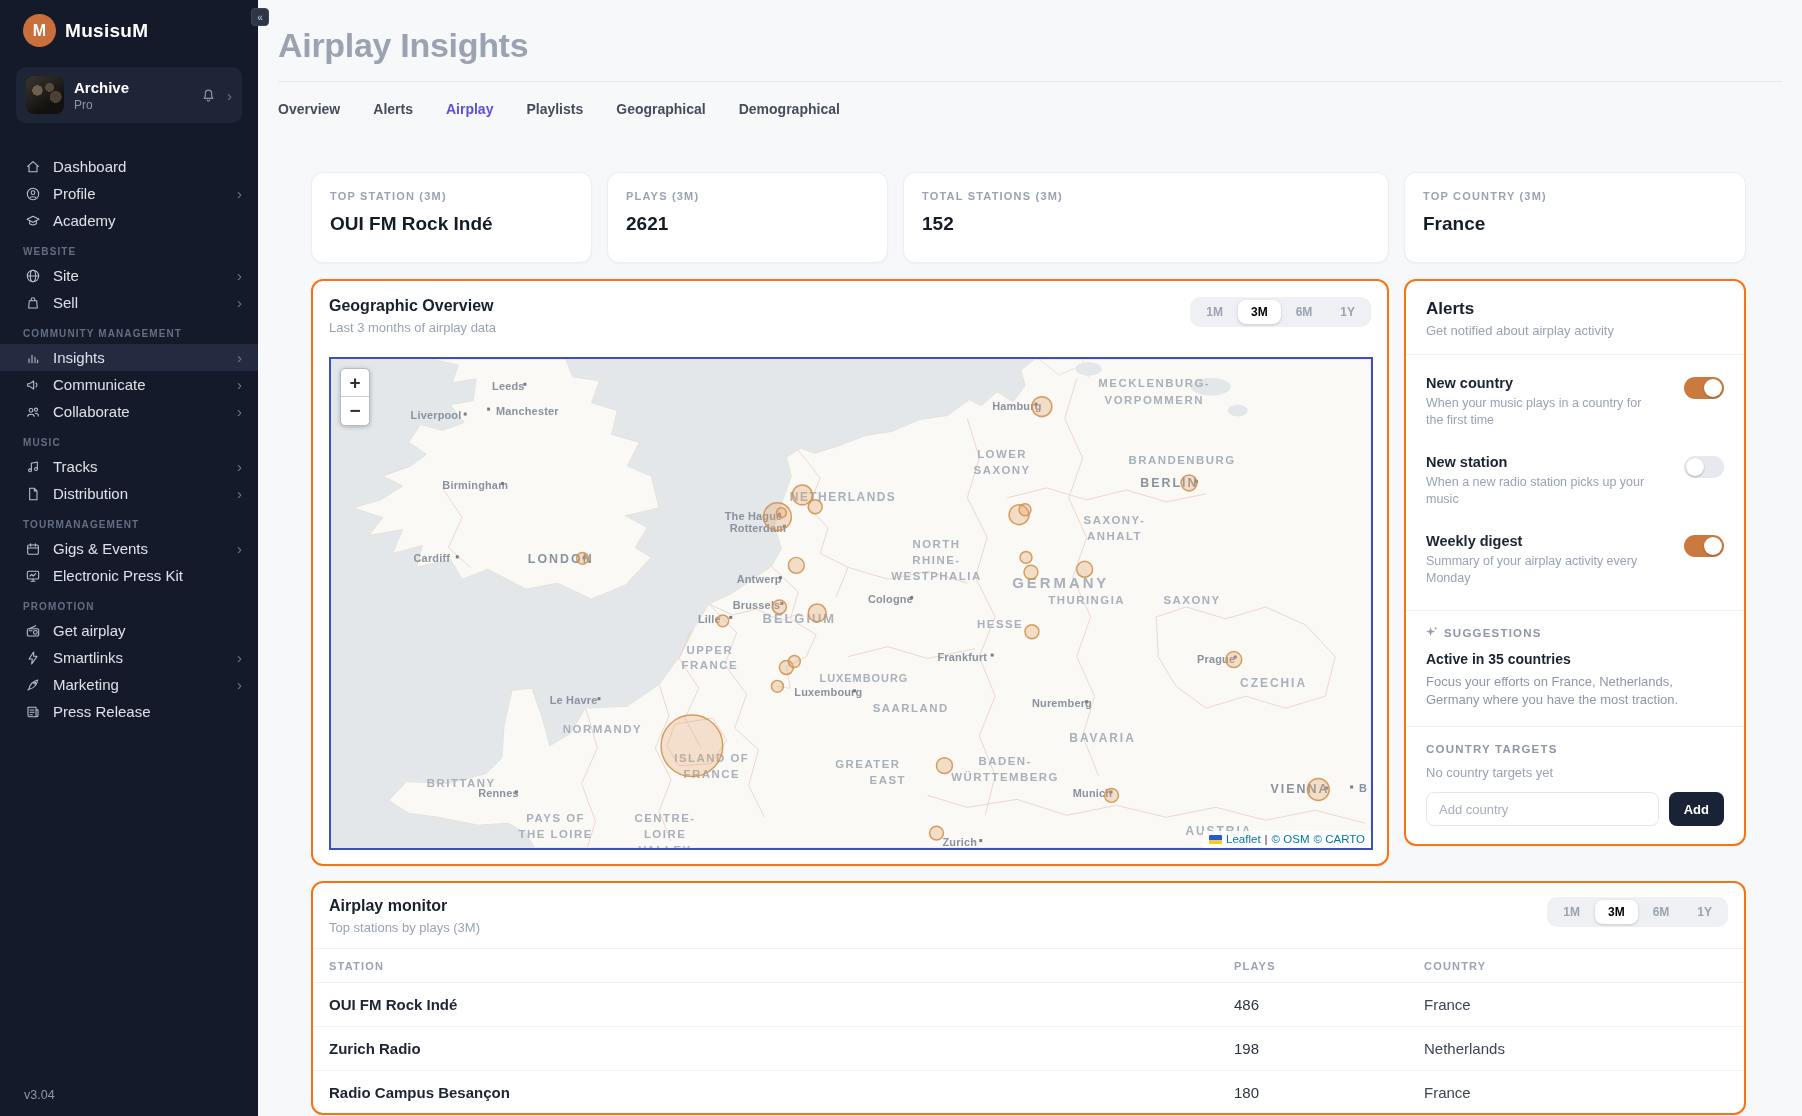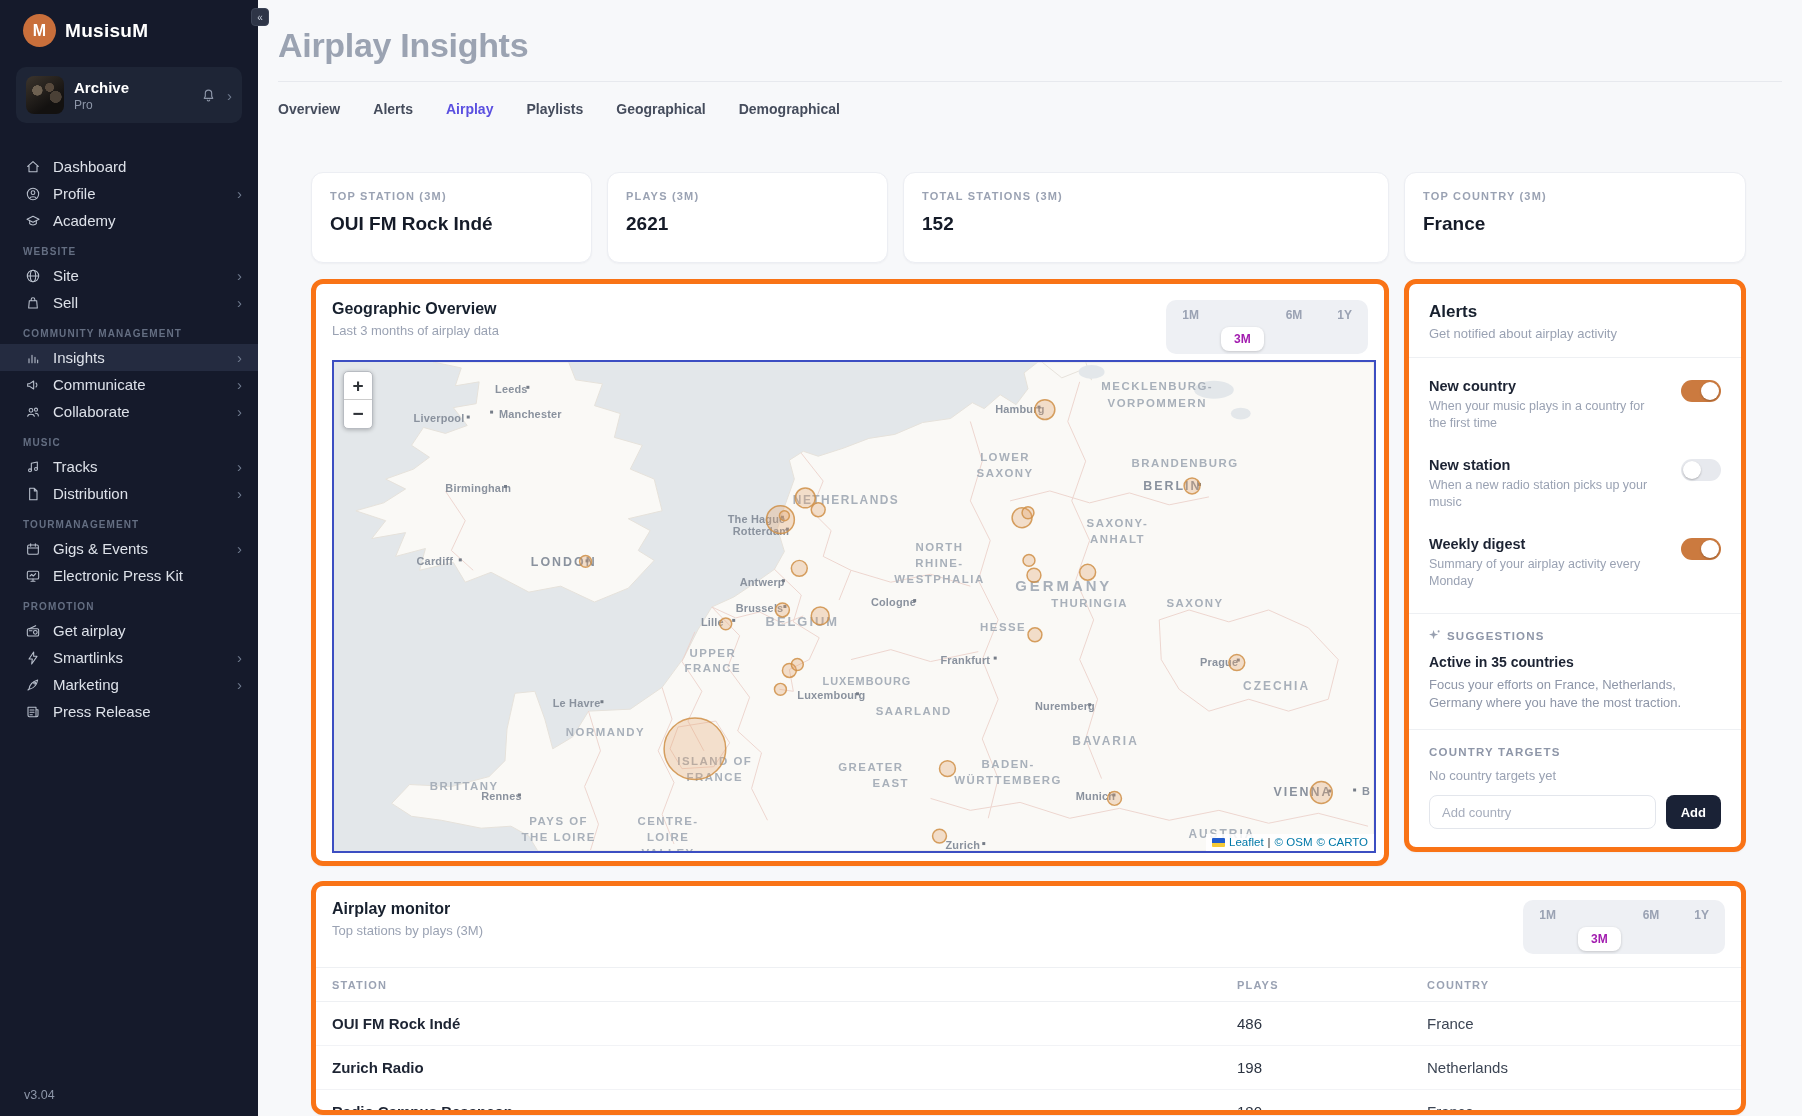--- a/index.html
+++ b/index.html
@@ -41,29 +41,29 @@
   .tab { font-size:14px; font-weight:600; color:#454c5c; padding:7px 0; cursor:pointer; }
   .tab.active { color:#5a4fe0; }
   .content { padding:0 36px 0 33px; }
 
   .stats { display:grid; grid-template-columns:281px 281px 486px 342px; gap:15px; margin-top:48px; }
   .stat-card { background:#fff; border:1px solid #eceef3; border-radius:12px; padding:17px 18px; height:91px; box-shadow:0 1px 2px rgba(16,24,40,.04); }
   .stat-label { font-size:11px; letter-spacing:1.2px; color:#9aa2b3; font-weight:700; }
   .stat-value { font-size:19px; font-weight:800; color:#151b28; margin-top:11px; white-space:nowrap; }
 
   .cols { display:grid; grid-template-columns:1078px 342px; gap:15px; margin-top:16px; align-items:start; }
-  .card { background:#fff; border:5px solid #f97316; border-radius:12px; box-shadow:0 1px 2px rgba(16,24,40,.04); }
+  .card { background:#fff; border:2px solid #f97316; border-radius:12px; box-shadow:0 1px 2px rgba(16,24,40,.04); }
 
   .geo-card { padding:16px; height:587px; }
   .geo-head { display:flex; justify-content:space-between; align-items:flex-start; height:54px; }
   .card-title { font-size:16px; font-weight:800; color:#17202e; }
   .card-sub { font-size:13px; color:#9aa2b3; margin-top:5px; }
-  .range { display:inline-flex; background:#eef0f4; border-radius:10px; padding:3px; gap:9px; }
+  .range { display:inline-flex; background:#eef0f4; border-radius:10px; padding:3px; gap:2px; }
   .range-opt { font-size:12px; font-weight:700; color:#9aa2b3; padding:5px 13px; border-radius:8px; cursor:pointer; }
-  .range-opt.active { background:#fff; color:#a21caf; box-shadow:0 1px 3px rgba(0,0,0,.18);margin-top:24px; }
+  .range-opt.active { background:#fff; color:#000000; box-shadow:0 1px 3px rgba(0,0,0,.18); }
 
   .map { position:relative; width:1044px; height:493px; border:2px solid #3c4ec2; margin-top:6px; background:#e3e7ea; overflow:hidden; }
   .map svg { display:block; }
   .zoomctl { position:absolute; top:9px; left:9px; width:30px; background:#fff; border:1px solid #b8bcc2; border-radius:5px; overflow:hidden; box-shadow:0 1px 4px rgba(0,0,0,.25); }
   .zbtn { height:28px; display:flex; align-items:center; justify-content:center; font-size:19px; font-weight:700; color:#2f3338; cursor:pointer; }
   .zbtn:first-child { border-bottom:1px solid #ccc; }
   .attrib { position:absolute; right:0; bottom:0; background:rgba(255,255,255,.85); padding:2px 6px 3px; font-size:11.5px; color:#333; display:flex; align-items:center; gap:4px; }
   .attrib .lnk { color:#0078A8; cursor:pointer; }
   .ua-flag { width:13px; height:9px; display:inline-block; background:linear-gradient(#215bcd 0 50%, #f5c934 50% 100%); border-radius:1px; }
 

